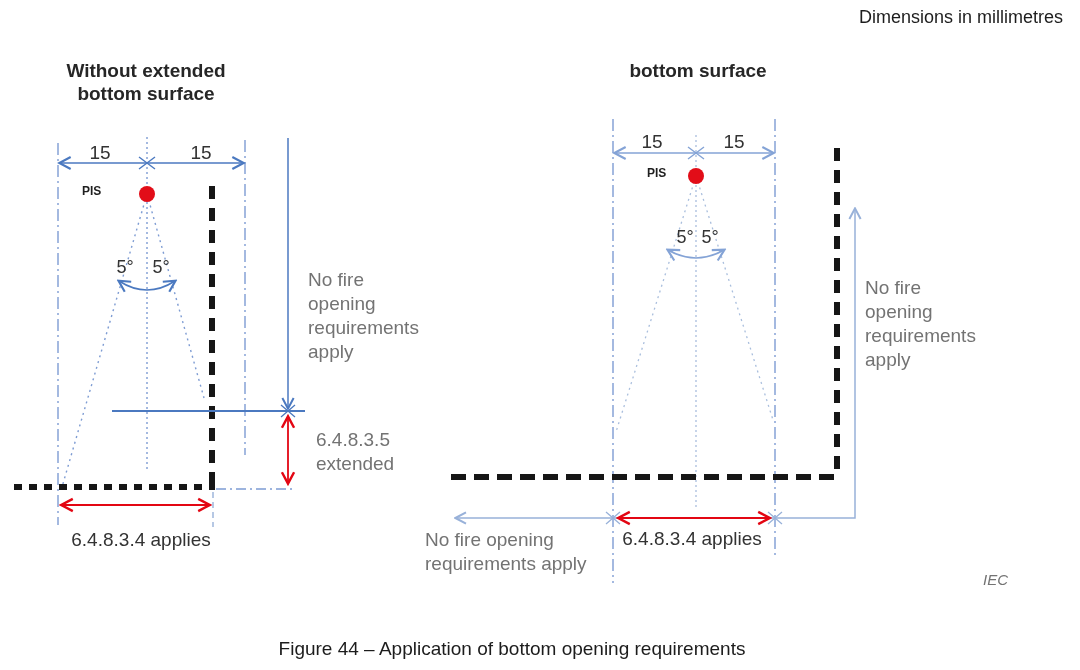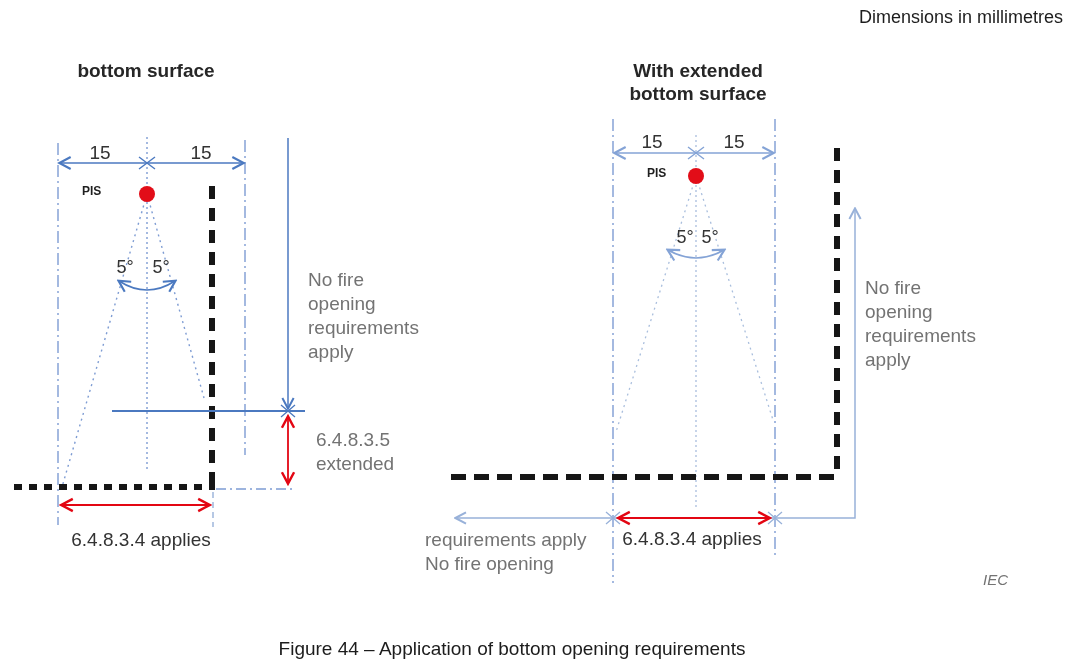--- a/index.html
+++ b/index.html
@@ -96,56 +96,56 @@
 
       <line x1="619" y1="518" x2="769" y2="518" stroke="#e30613" stroke-width="1.8" marker-start="url(#aR)" marker-end="url(#aR)"></line>
 
       <circle cx="696" cy="176" r="8" fill="#e20d18"></circle>
     </g>
   </svg>
 
   <div class="txt dimnote" style="left:813px;top:7px;">Dimensions in millimetres</div>
 
   <div class="txt title center" style="left:146px;top:59px;">
+    <span>Without extended</span>
     <span>bottom surface</span>
   </div>
   <div class="txt lbl center" style="left:100px;top:142px;">15</div>
   <div class="txt lbl center" style="left:201px;top:142px;">15</div>
   <div class="txt pis" style="left:82px;top:184px;">PIS</div>
   <div class="txt deg center" style="left:125px;top:257px;">5°</div>
   <div class="txt deg center" style="left:161px;top:257px;">5°</div>
   <div class="txt note" style="left:308px;top:268px;">
     <span>No fire</span>
     <span>opening</span>
     <span>requirements</span>
     <span>apply</span>
   </div>
   <div class="txt note" style="left:316px;top:428px;">
     <span>6.4.8.3.5</span>
     <span>extended</span>
   </div>
   <div class="txt lbl center" style="left:141px;top:529px;">6.4.8.3.4 applies</div>
 
   <div class="txt title center" style="left:698px;top:59px;">
-    <span>With extended</span>
     <span>bottom surface</span>
   </div>
   <div class="txt lbl center" style="left:652px;top:131px;">15</div>
   <div class="txt lbl center" style="left:734px;top:131px;">15</div>
   <div class="txt pis" style="left:647px;top:166px;">PIS</div>
   <div class="txt deg center" style="left:685px;top:227px;">5°</div>
   <div class="txt deg center" style="left:710px;top:227px;">5°</div>
   <div class="txt note" style="left:865px;top:276px;">
     <span>No fire</span>
     <span>opening</span>
     <span>requirements</span>
     <span>apply</span>
   </div>
   <div class="txt note" style="left:425px;top:528px;">
+    <span>No fire opening</span>
     <span>requirements apply</span>
-    <span>No fire opening</span>
   </div>
   <div class="txt lbl center" style="left:692px;top:528px;">6.4.8.3.4 applies</div>
 
   <div class="txt iec" style="left:983px;top:571px;">IEC</div>
   <div class="txt caption center" style="left:512px;top:638px;">Figure 44 – Application of bottom opening requirements</div>
 
 </div>
 
 </body></html>

